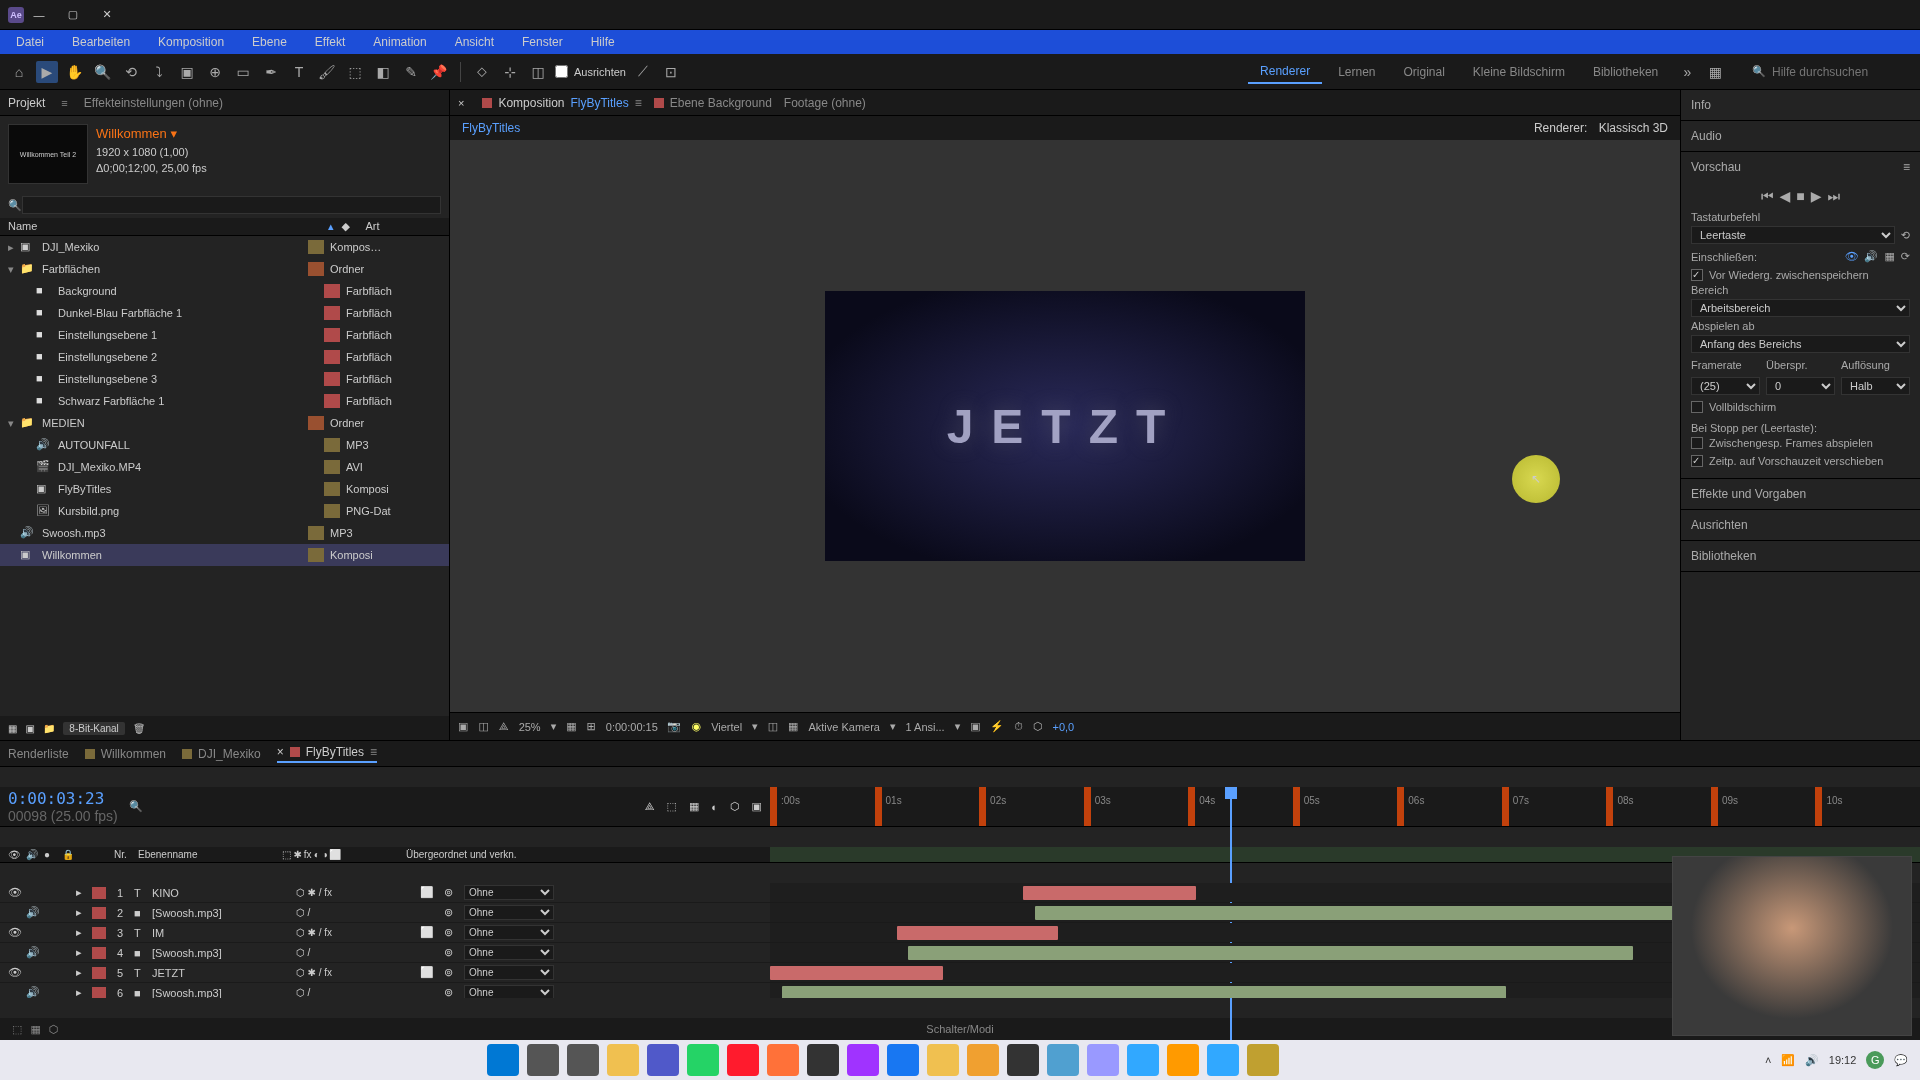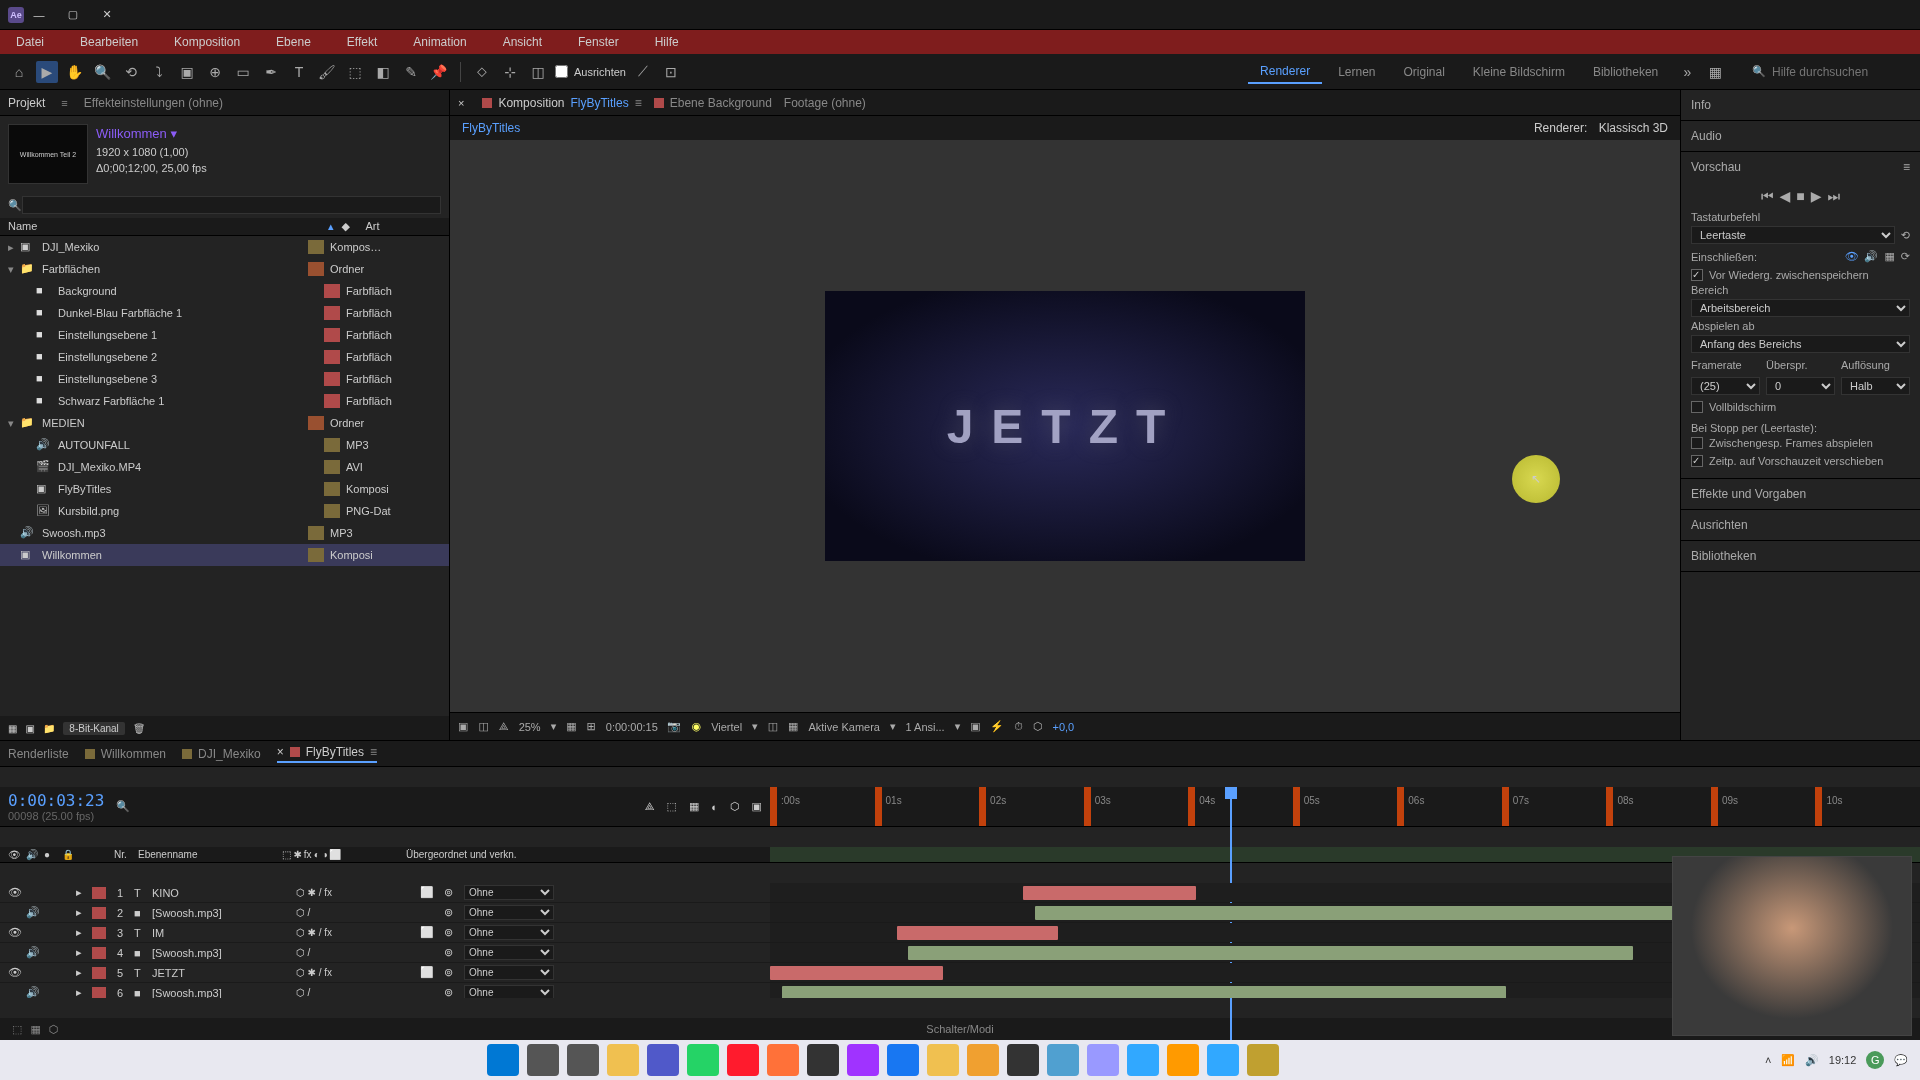--- a/index.html
+++ b/index.html
@@ -2,40 +2,40 @@
 <html><head>
 <meta charset="utf-8">
 <style>
 * { margin:0; padding:0; box-sizing:border-box; font-family:"Segoe UI",Arial,sans-serif; }
 body { background:#1e1e1e; color:#ccc; font-size:11px; overflow:hidden; width:1920px; height:1080px; position:relative; }
 .titlebar { height:30px; background:#1a1a1a; display:flex; align-items:center; padding:0 8px; border-bottom:1px solid #000; }
 .titlebar .logo { width:16px; height:16px; background:#5a4a8a; border-radius:3px; margin-right:8px; font-size:9px; display:flex; align-items:center; justify-content:center; color:#d0c0ff; font-weight:bold; }
 .titlebar .title { flex:1; font-size:12px; color:#ccc; }
 .titlebar .winbtns { display:flex; gap:20px; }
 .titlebar .winbtns span { width:14px; height:14px; display:flex; align-items:center; justify-content:center; cursor:pointer; }
-.menubar { height:24px; background:#7f1d1d; display:flex; align-items:center; padding:0 8px; gap:20px; }
+.menubar { height:24px; background:#1d4ed8; display:flex; align-items:center; padding:0 8px; gap:12px; }
 .menubar span { padding:2px 8px; cursor:pointer; font-size:12px; }
 .toolbar { height:36px; background:#1a1a1a; display:flex; align-items:center; padding:0 8px; gap:6px; border-bottom:1px solid #000; }
 .toolbar .tool { width:22px; height:22px; display:flex; align-items:center; justify-content:center; cursor:pointer; font-size:14px; color:#aaa; }
 .toolbar .tool.active { background:#2a4a7a; border-radius:2px; }
 .toolbar .sep { width:1px; height:20px; background:#444; margin:0 4px; }
 .toolbar .workspace-tabs { margin-left:auto; display:flex; gap:4px; align-items:center; }
 .toolbar .ws-tab { padding:4px 12px; cursor:pointer; color:#888; font-size:12px; }
 .toolbar .ws-tab.active { color:#5aa0ff; border-bottom:2px solid #5aa0ff; }
 .toolbar .search-help { display:flex; align-items:center; gap:6px; margin-left:20px; }
 .toolbar .search-help input { background:transparent; border:none; color:#888; font-size:12px; width:140px; }
 .main-area { display:flex; height:calc(100% - 90px - 300px - 40px); }
 .left-panel { width:450px; background:#232323; border-right:1px solid #000; display:flex; flex-direction:column; }
 .panel-tabs { height:26px; display:flex; align-items:center; padding:0 8px; gap:16px; background:#1a1a1a; border-bottom:1px solid #000; }
 .panel-tabs .ptab { cursor:pointer; font-size:12px; color:#888; }
 .panel-tabs .ptab.active { color:#ccc; }
 .project-header { padding:8px; display:flex; gap:8px; }
 .thumb { width:80px; height:60px; background:#0a0a0a; border:1px solid #333; display:flex; align-items:center; justify-content:center; font-size:7px; text-align:center; }
 .proj-info { font-size:11px; line-height:1.5; }
-.proj-info .name { font-size:13px; color:#8b5cf6; }
+.proj-info .name { font-size:13px; color:#f97316; }
 .search-row { padding:4px 8px; display:flex; align-items:center; }
 .search-row input { flex:1; background:#1a1a1a; border:1px solid #333; color:#ccc; padding:2px 6px; font-size:11px; }
 .proj-list-header { display:flex; padding:2px 8px; background:#1a1a1a; border-bottom:1px solid #000; font-size:11px; }
 .proj-list-header .col-name { flex:0 0 320px; }
 .proj-list { flex:1; overflow-y:auto; }
 .proj-item { display:flex; align-items:center; padding:2px 8px; height:22px; cursor:pointer; }
 .proj-item.selected { background:#3a3a5a; }
 .proj-item .indent { width:16px; }
 .proj-item .expand { width:12px; color:#888; }
 .proj-item .icon { width:16px; height:14px; margin-right:6px; }
@@ -475,21 +475,21 @@
         <span>× </span>
         <span class="dot" style="background: rgb(176, 74, 74);"></span>
         <span>FlyByTitles</span>
         <span style="color: rgb(136, 136, 136);"> ≡</span>
       </span>
     </div>
   <div class="tl-header">
     <div class="tl-left-head">
       <div>
         <div class="tc">0:00:03:23</div>
-        <div style="font-size:11px;color:#666;">00098 (25.00 fps)</div>
+        <div style="font-size:14px;color:#666;">00098 (25.00 fps)</div>
       </div>
       <span>🔍</span>
       <span style="flex:1"></span>
       <span>⟁</span>
       <span>⬚</span>
       <span>▦</span>
       <span>◐</span>
       <span>⬡</span>
       <span>▣</span>
     </div>

